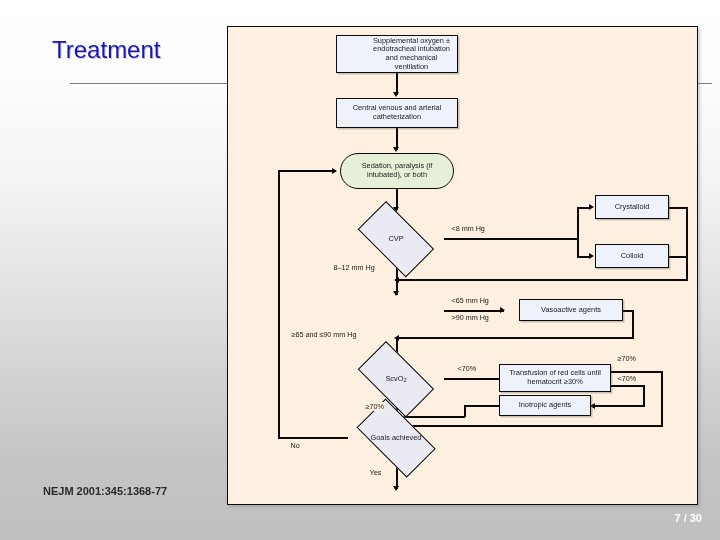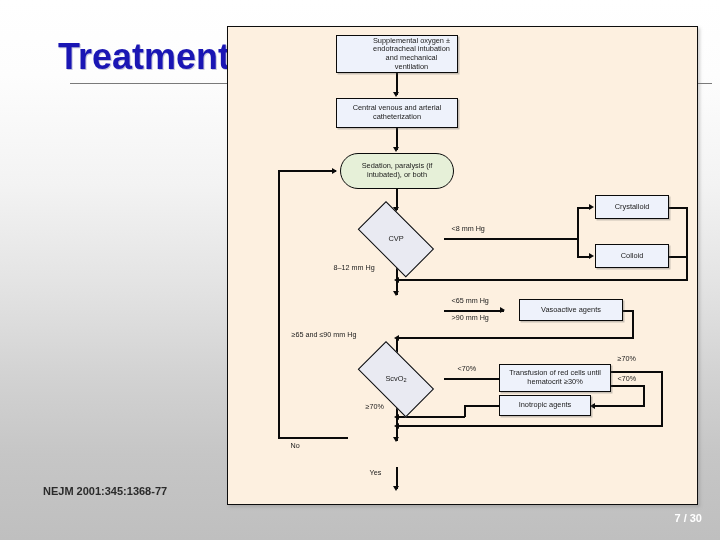--- a/index.html
+++ b/index.html
@@ -15,24 +15,24 @@
   }
   #slide {
     position: relative;
     width: 720px;
     height: 540px;
     background: linear-gradient(to bottom, #ffffff 0%, #fdfdfd 14%, #f3f3f3 34%, #e4e4e4 52%, #d2d2d2 70%, #c6c6c6 84%, #bfbfbf 100%);
   }
   
   #title {
     position: absolute;
-    left: 58px;
+    left: 52px;
     top: 36px;
-    font-size: 36px;
-    font-weight: bold;
+    font-size: 24px;
+    font-weight: normal;
     color: #1a16b4;
     letter-spacing: 0px;
     text-shadow: 1px 1px 0 rgba(150,150,190,0.55);
     white-space: nowrap;
   }
   #title-rule {
     position: absolute;
     left: 70px;
     top: 83px;
     width: 642px;
@@ -281,20 +281,24 @@
 
       <div class="ln h" style="left:236px; top:378.4px; width:36px;"></div>
       <div class="ln v" style="left:236px; top:378.4px; height:12px;"></div>
       <div class="ln h" style="left:170px; top:389px; width:67px;"></div>
       <div class="arrow left" style="left:166px; top:386.6px;"></div>
 
       <div class="ln v" style="left:168px; top:380px; height:34px;"></div>
       <div class="elabel" style="left:136px; top:375px;">≥70%</div>
       <div class="arrow down" style="left:165.2px; top:410px;"></div>
 
+      <div class="diamond" style="left:118px; top:382px; width:100px; height:58px;">
+        <div class="shape"></div>
+        <div class="dlabel">Goals achieved</div>
+      </div>
 
       <div class="ln h" style="left:50px; top:410.4px; width:70px;"></div>
       <div class="elabel" style="left:61px; top:414px;">No</div>
       <div class="ln v" style="left:50px; top:144px; height:267px;"></div>
       <div class="ln h" style="left:50px; top:143.4px; width:58px;"></div>
       <div class="arrow right" style="left:104px; top:140.8px;"></div>
 
       <div class="ln v" style="left:168px; top:440px; height:22px;"></div>
       <div class="elabel" style="left:140px; top:441px;">Yes</div>
       <div class="arrow down" style="left:165.2px; top:459px;"></div>

